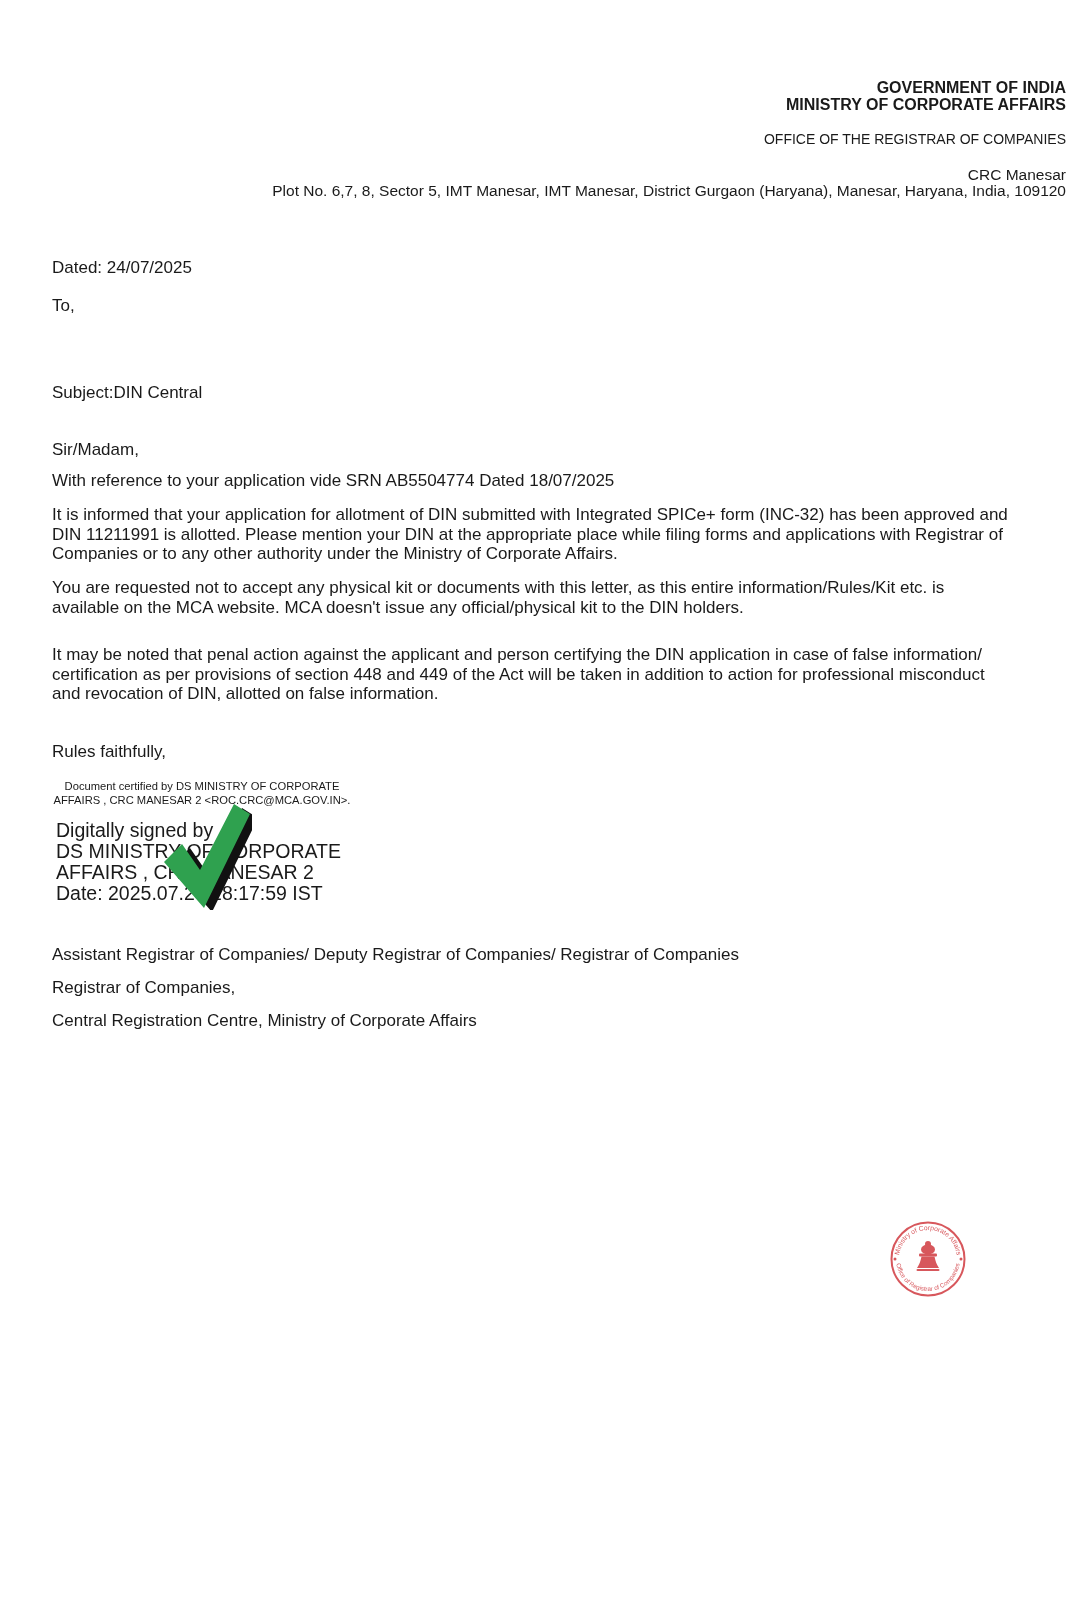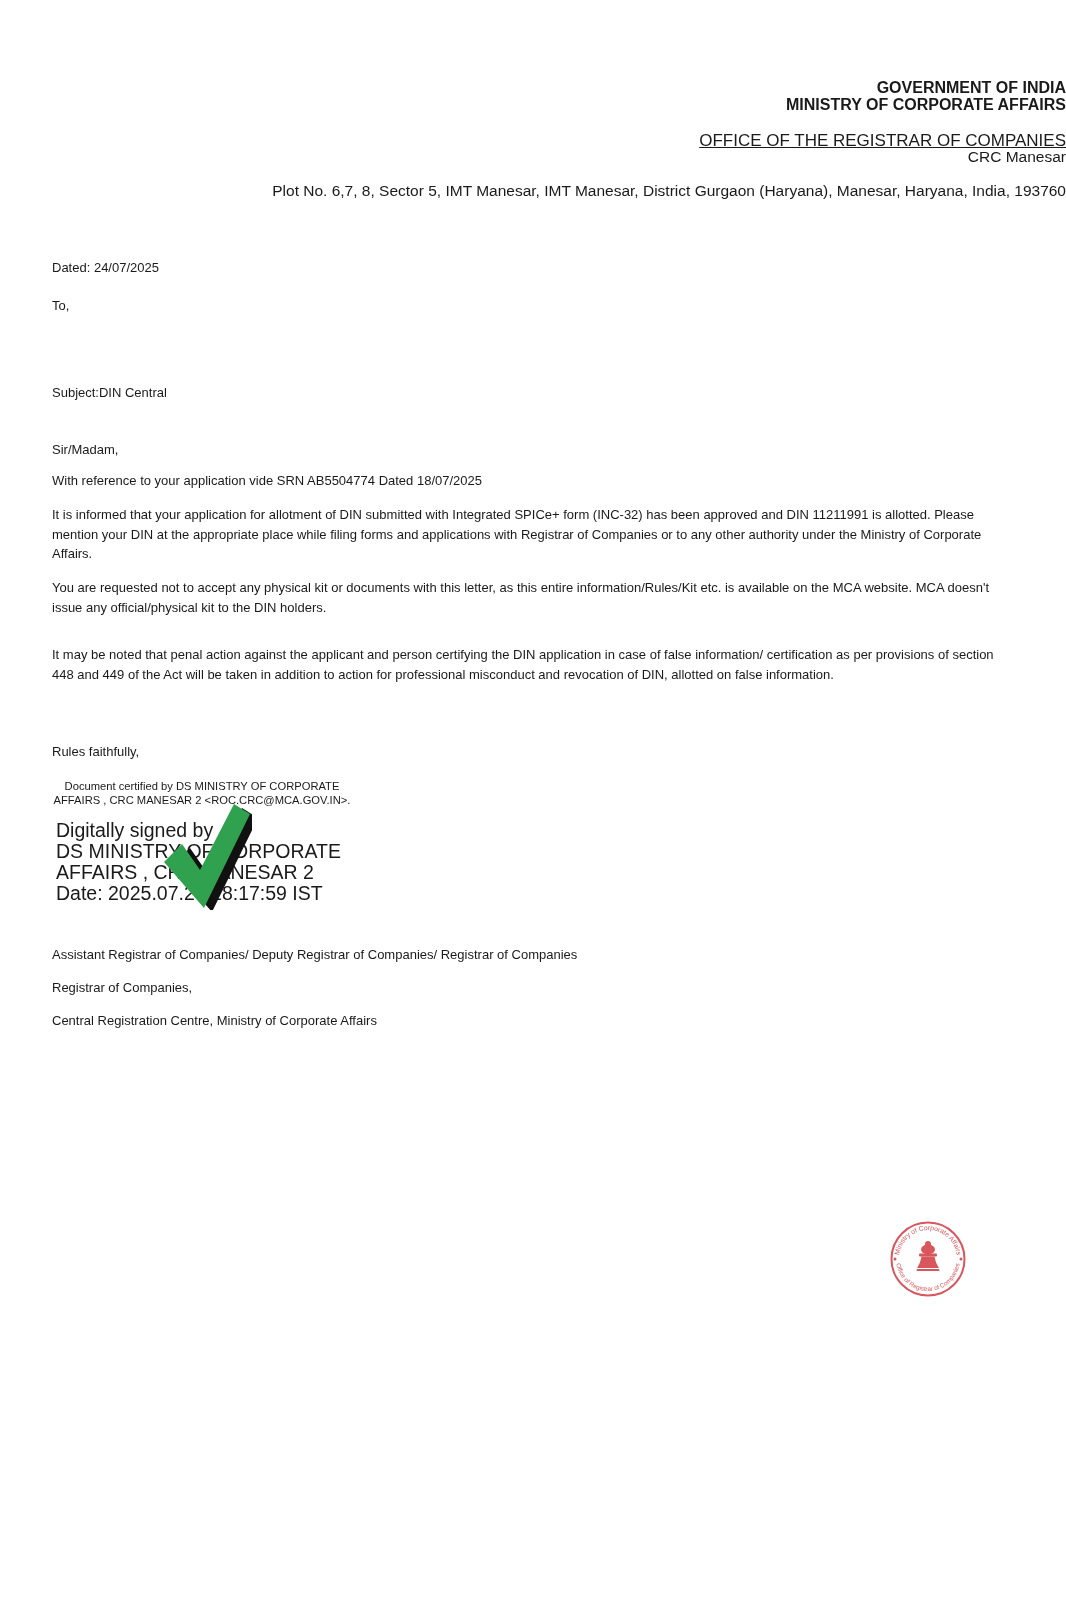--- a/index.html
+++ b/index.html
@@ -11,38 +11,38 @@
     height:1600px;
     background:#ffffff;
     font-family:"Liberation Sans", sans-serif;
     color:#1a1a1a;
     overflow:hidden;
   }
   .abs { position:absolute; }
   .txt { white-space:pre-wrap; }
   .center { left:0; right:0; text-align:right; }
   .hdr-bold { font-weight:bold; font-size:16px; line-height:17.5px; }
-  .hdr-reg  { font-size:17px;text-decoration:underline; }
+  .hdr-reg  { font-size:14px; }
   .hdr-sub  { font-size:15.5px; }
-  .body-txt { left:52px; width:962px; font-size:13px; line-height:19.5px; }
+  .body-txt { left:52px; width:962px; font-size:17px; line-height:19.5px; }
   .cert-note { left:52px; width:300px; font-size:11.2px; line-height:13.8px;text-align:center; }
   .digital  { left:56px; font-size:19.5px; line-height:21.5px; }
   .check-svg { left:160px; top:800px; z-index:3; }
   .stamp-svg { left:873px; top:1204px; opacity:0.82; }
 </style>
 </head>
 <body>
 
 <div id="page">
 
   <div class="abs center hdr-bold txt" style="top:79px">GOVERNMENT OF INDIA</div>
   <div class="abs center hdr-bold txt" style="top:96px">MINISTRY OF CORPORATE AFFAIRS</div>
   <div class="abs center hdr-reg txt" style="top:131px">OFFICE OF THE REGISTRAR OF COMPANIES</div>
-  <div class="abs center hdr-sub txt" style="top:148px">CRC Manesar</div>
-  <div class="abs center hdr-sub txt" style="top:182px">Plot No. 6,7, 8, Sector 5, IMT Manesar, IMT Manesar, District Gurgaon (Haryana), Manesar, Haryana, India, 193760</div>
+  <div class="abs center hdr-sub txt" style="top:166px">CRC Manesar</div>
+  <div class="abs center hdr-sub txt" style="top:182px">Plot No. 6,7, 8, Sector 5, IMT Manesar, IMT Manesar, District Gurgaon (Haryana), Manesar, Haryana, India, 109120</div>
 
   <div class="abs body-txt txt" style="top:258px">Dated: 24/07/2025</div>
   <div class="abs body-txt txt" style="top:296px">To,</div>
   <div class="abs body-txt txt" style="top:383px">Subject:DIN Central</div>
 
   <div class="abs body-txt txt" style="top:440px">Sir/Madam,</div>
   <div class="abs body-txt txt" style="top:471px">With reference to your application vide SRN AB5504774 Dated 18/07/2025</div>
   <div class="abs body-txt txt" style="top:505px">It is informed that your application for allotment of DIN submitted with Integrated SPICe+ form (INC-32) has been approved and DIN 11211991 is allotted. Please mention your DIN at the appropriate place while filing forms and applications with Registrar of Companies or to any other authority under the Ministry of Corporate Affairs.</div>
   <div class="abs body-txt txt" style="top:578px">You are requested not to accept any physical kit or documents with this letter, as this entire information/Rules/Kit etc. is available on the MCA website. MCA doesn't issue any official/physical kit to the DIN holders.</div>
   <div class="abs body-txt txt" style="top:645px">It may be noted that penal action against the applicant and person certifying the DIN application in case of false information/ certification as per provisions of section 448 and 449 of the Act will be taken in addition to action for professional misconduct and revocation of DIN, allotted on false information.</div>

